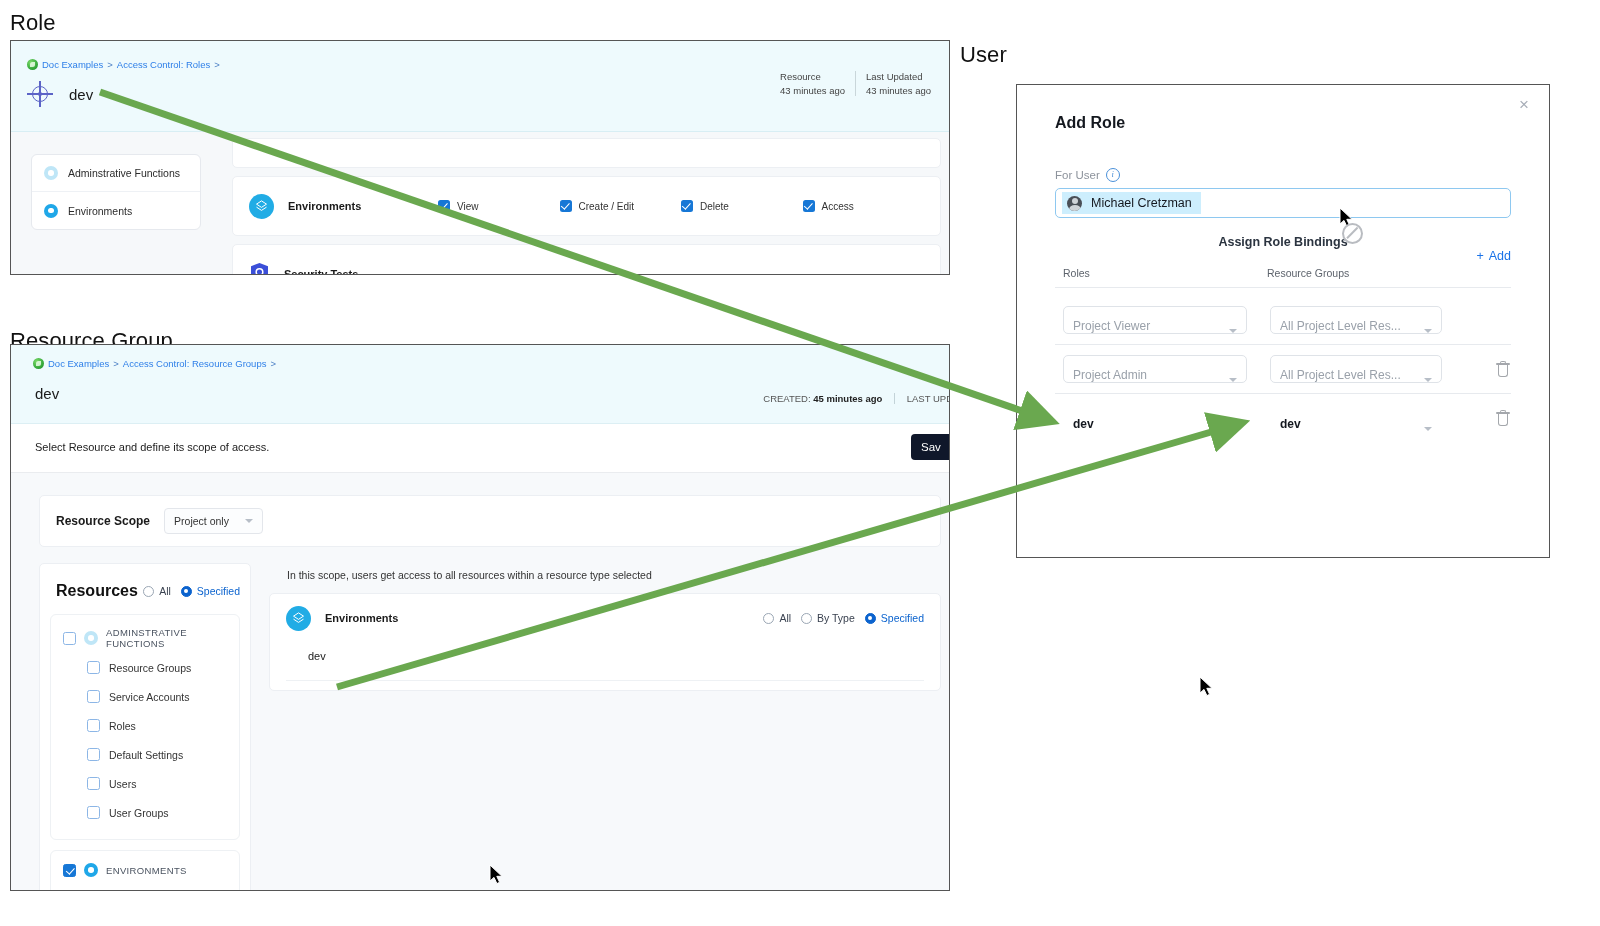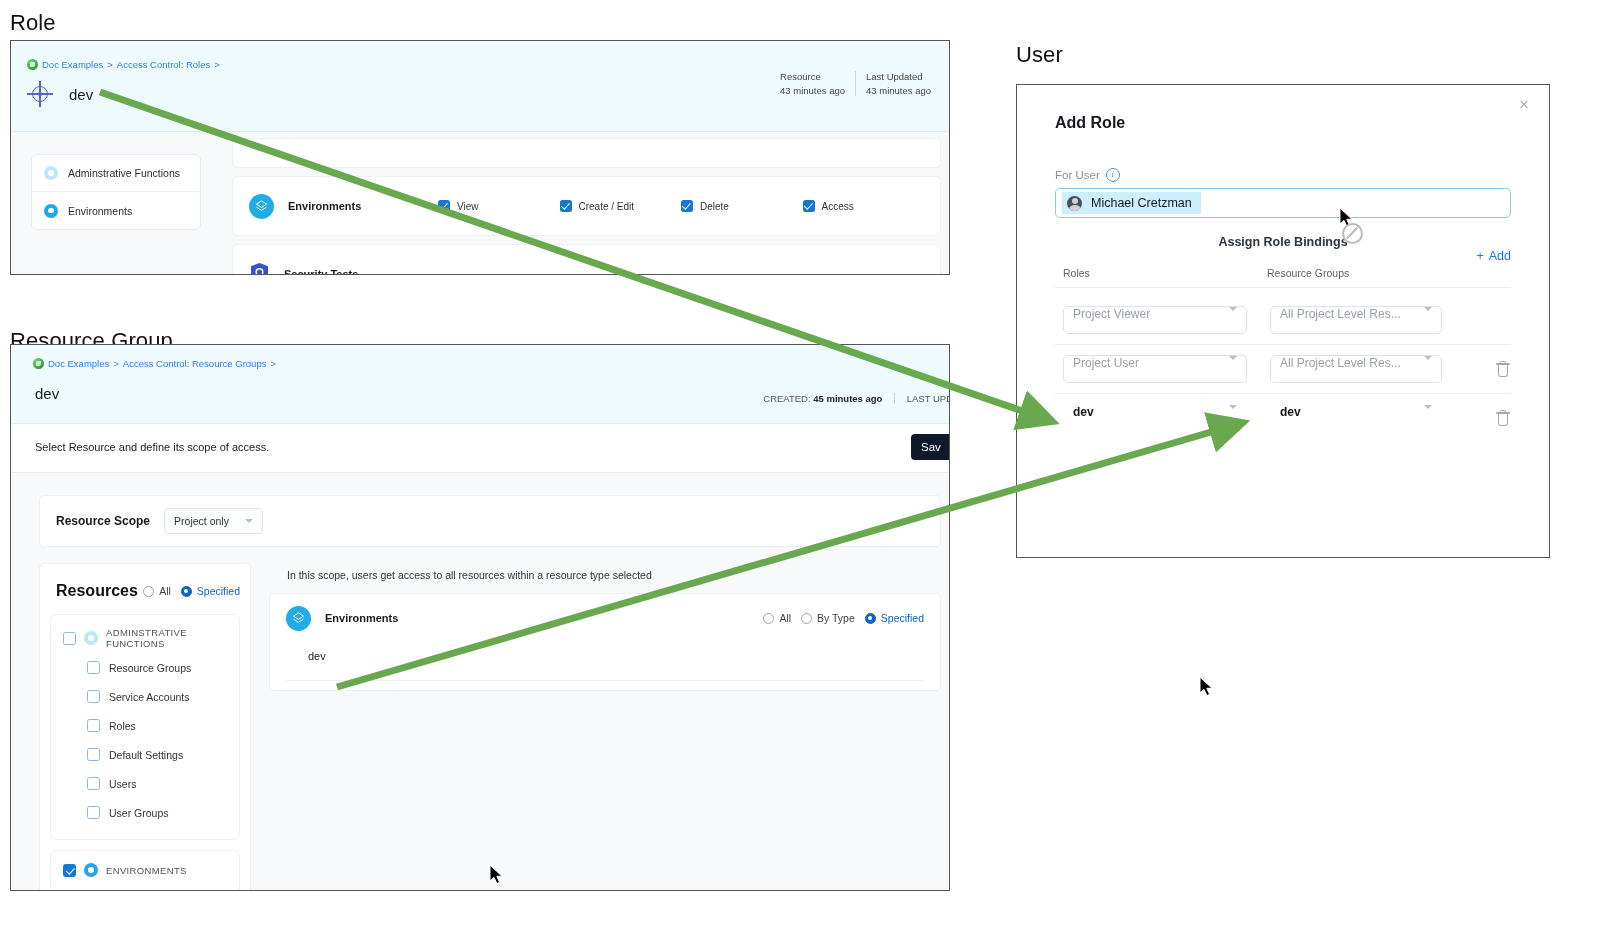--- a/index.html
+++ b/index.html
@@ -155,21 +155,21 @@
   .arb{position:absolute;left:38px;top:150px;right:38px;display:flex;align-items:center;flex-direction:column;}
   .arb .t{font-size:12.5px;font-weight:bold;color:#2b3440;}
   .add-link{margin-left:auto;color:#1a73e8;font-size:12.5px;display:flex;align-items:center;gap:5px;}
   .bind-head{position:absolute;left:38px;top:182px;right:38px;display:flex;font-size:10.5px;color:#5d636c;
      padding-bottom:8px;border-bottom:1px solid #e7eaee;}
   .bind-head .c1{width:207px;padding-left:8px;box-sizing:border-box;}
   .bind-head .c2{flex:1;padding-left:5px;}
   .bind-rows{position:absolute;left:38px;top:211px;right:38px;}
   .bind-row{display:flex;align-items:center;height:48px;border-bottom:1px solid #e7eaee;}
   .bind-row:last-child{border-bottom:none;}
-  .dd{height:28px;border:1px solid #dfe3e8;border-radius:5px;display:flex;align-items:flex-start;
+  .dd{height:28px;border:1px solid #dfe3e8;border-radius:5px;display:flex;align-items:flex-end;
      padding:0 9px;box-sizing:border-box;font-size:12px;color:#9aa1aa;background:#fff;}
   .dd.c1{width:184px;margin-left:8px;}
   .dd.c2{width:172px;margin-left:23px;}
   .dd .cv{margin-left:auto;}
   .dd.plain{border-color:transparent;background:transparent;color:#14181f;font-weight:bold;}
   .trash{margin-left:auto;width:16px;height:17px;position:relative;opacity:.55;}
   .trash .lid{position:absolute;left:1px;top:2.5px;width:14px;height:1.6px;background:#5a6069;border-radius:1px;}
   .trash .hd{position:absolute;left:5px;top:0;width:6px;height:2.6px;border:1.4px solid #5a6069;
      border-bottom:none;border-radius:2px 2px 0 0;box-sizing:border-box;}
   .trash .bd{position:absolute;left:2.6px;top:4.6px;width:10.8px;height:12px;border:1.4px solid #5a6069;
@@ -393,21 +393,21 @@
             </span>
           </span>
         </div>
         <div class="env-val">dev</div>
         <div class="env-sep"></div>
       </div>
     </div>
   </div>
 </div>
 
-<div class="abs caption" style="left:1016px;top:42px;">User</div>
+<div class="abs caption" style="left:960px;top:42px;">User</div>
 
 <div class="panel" id="user-panel">
   <div class="dlg">
     <div class="dlg-x">×</div>
     <div class="dlg-title">Add Role</div>
 
     <div class="for-user">
       <span>For User</span>
       <span class="info-i">i</span>
     </div>
@@ -439,21 +439,21 @@
           <span class="cv caret thin"></span>
         </span>
         <span class="dd c2">
           <span>All Project Level Res...</span>
           <span class="cv caret thin"></span>
         </span>
       </div>
 
       <div class="bind-row">
         <span class="dd c1">
-          <span>Project User</span>
+          <span>Project Admin</span>
           <span class="cv caret thin"></span>
         </span>
         <span class="dd c2">
           <span>All Project Level Res...</span>
           <span class="cv caret thin"></span>
         </span>
         <span class="trash">
           <span class="hd"></span>
             <span class="lid"></span>
             <span class="bd"></span>

